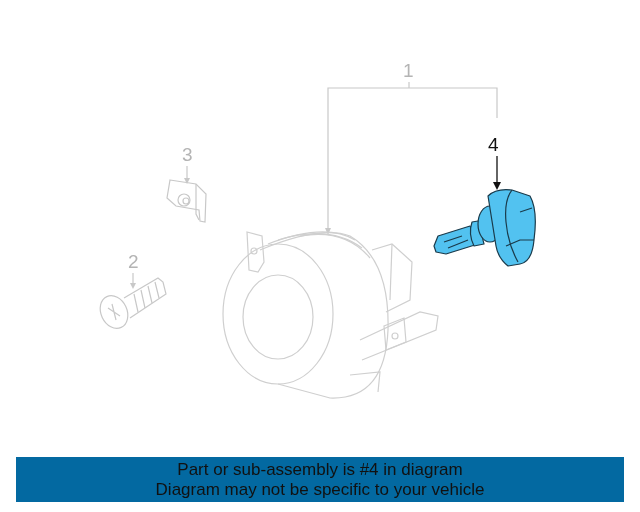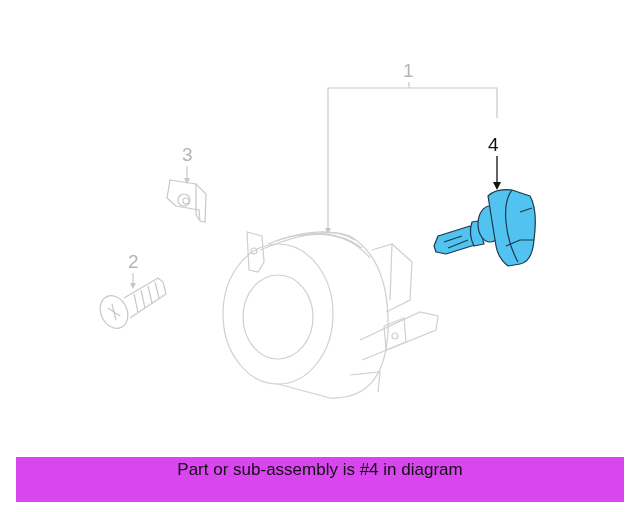--- a/index.html
+++ b/index.html
@@ -80,15 +80,16 @@
       <ellipse cx="490" cy="224" rx="12" ry="18"></ellipse>
 
       <path d="M488,196 Q496,188 512,190 L530,196 Q538,210 534,240 Q532,262 520,264 L508,266 Q498,258 496,246 Z"></path>
       <path d="M512,190 Q504,200 506,222 Q508,244 518,262" fill="none"></path>
       <path d="M520,212 L532,208" fill="none"></path>
       <path d="M506,246 L520,240 L534,240" fill="none"></path>
     </g>
   </g>
 </svg>
 
-<div class="banner" style="background:#d946ef;">
+<div class="banner" style="background:#0369a1;">
   <div>Part or sub-assembly is #4 in diagram</div>
+  <div>Diagram may not be specific to your vehicle</div>
 </div>
 
 </body></html>

